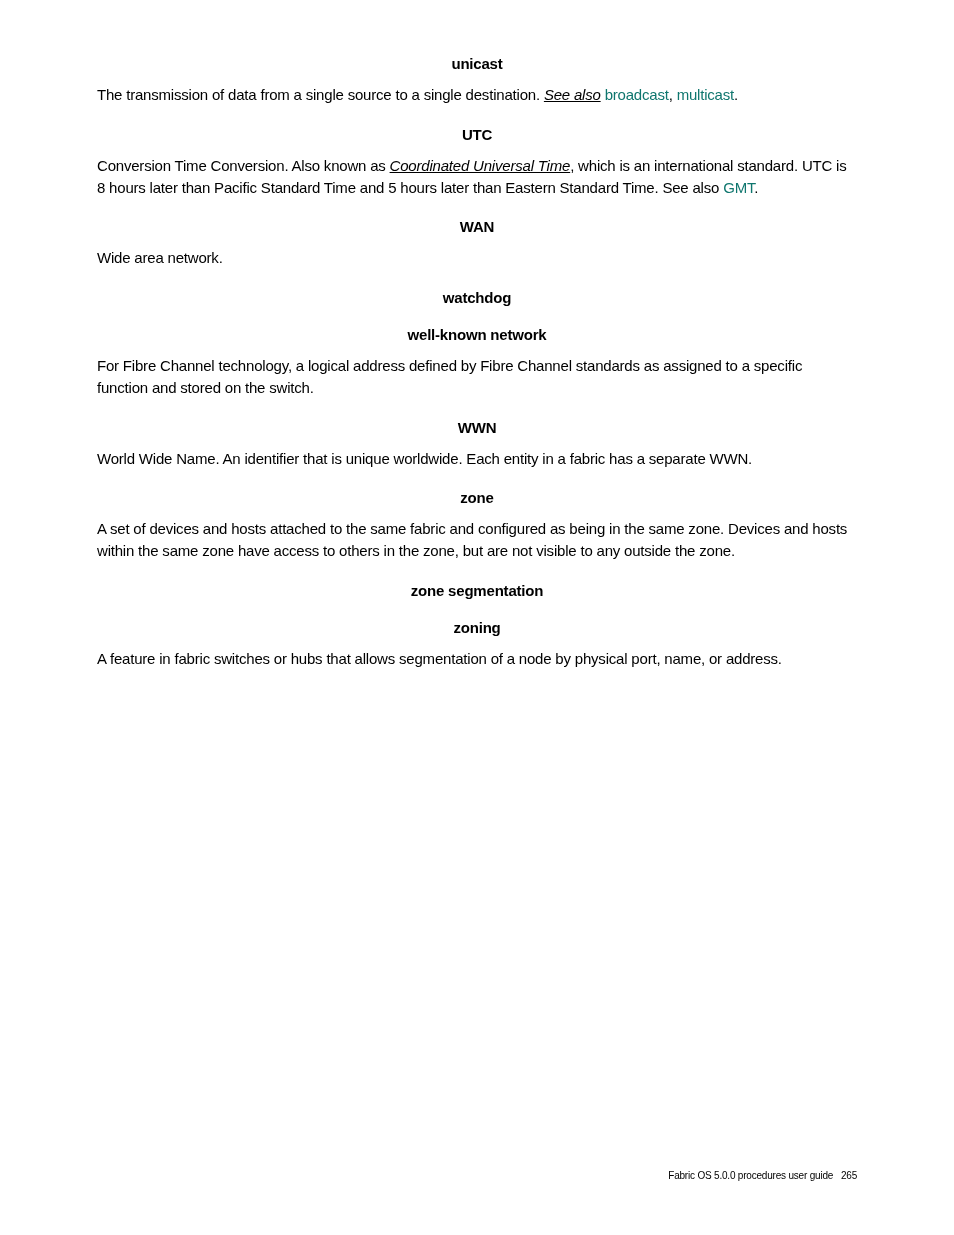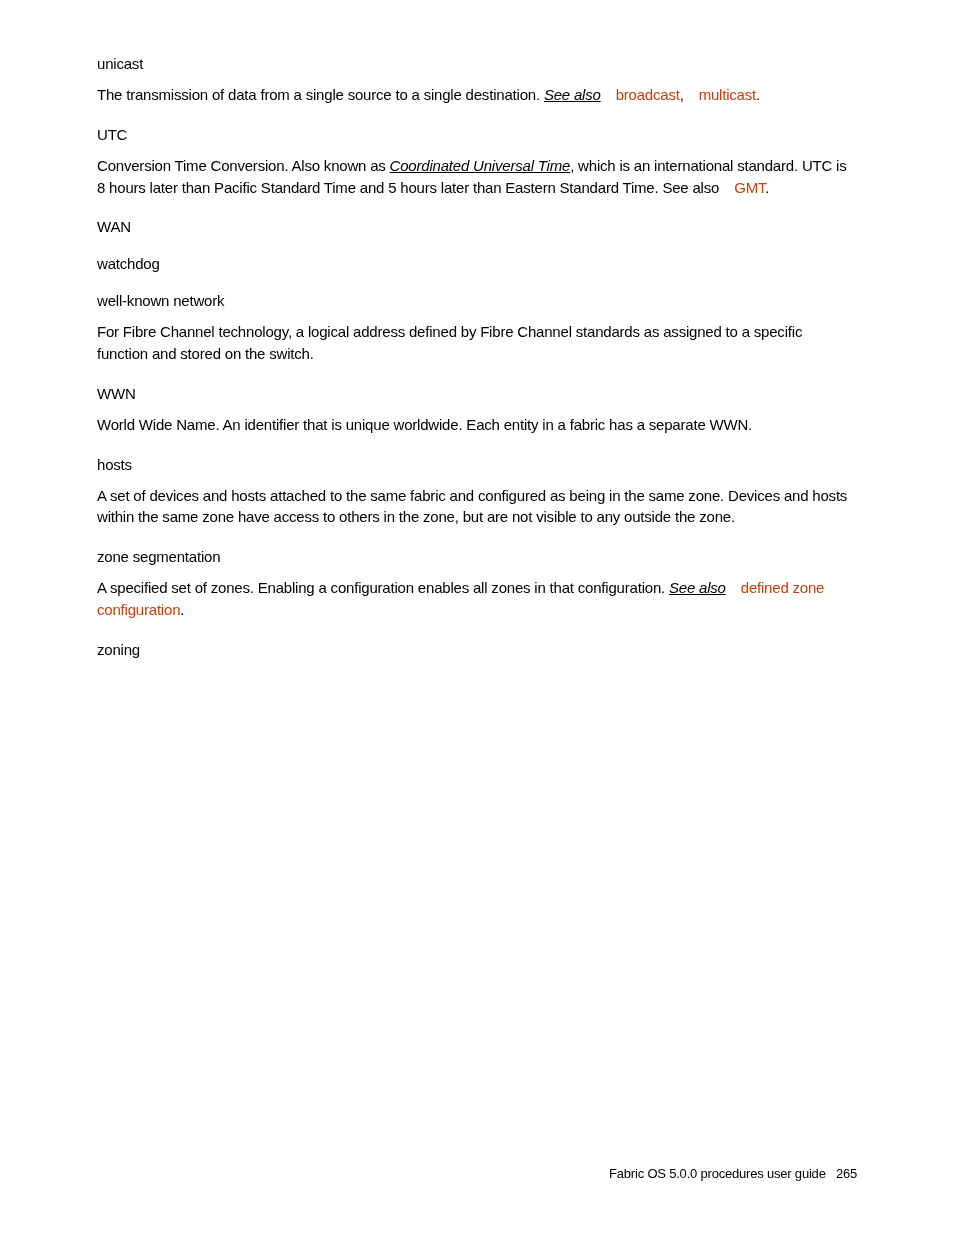--- a/index.html
+++ b/index.html
@@ -12,44 +12,44 @@
       position: relative;
       color: #000;
     }
     .content {
       padding: 55px 97px 0 97px;
     }
     .entry {
       margin-bottom: 20px;
     }
     .term {
-      font-weight: normal;
+      font-weight: bold;
       font-size: 15px;
       margin-bottom: 12px;
       letter-spacing: -0.2px;
+      text-align: center;
     }
     .definition {
       font-size: 15px;
       line-height: 1.45;
       letter-spacing: -0.2px;
     }
     .italic {
       font-style: italic;
       text-decoration: underline;
     }
     .link {
-      color: #c2410c;
+      color: #0f766e;
       text-decoration: none;
-      margin-left: 11px;
     }
     .footer {
       position: absolute;
       bottom: 54px;
       right: 97px;
-      font-size: 13px;
+      font-size: 10px;
       letter-spacing: -0.2px;
     }
   </style>
 </head>
 <body>
 
 <div class="content">
 
   <div class="entry">
     <div class="term">unicast</div>
@@ -60,49 +60,48 @@
 
   <div class="entry">
     <div class="term">UTC</div>
     <div class="definition">
       <span>Conversion Time Conversion. Also known as </span><span class="italic">Coordinated Universal Time</span><span>, which is an international standard. UTC is 8 hours later than Pacific Standard Time and 5 hours later than Eastern Standard Time. See also </span><a class="link">GMT</a><span>.</span>
     </div>
   </div>
 
   <div class="entry">
     <div class="term">WAN</div>
+    <div class="definition">Wide area network.</div>
   </div>
 
   <div class="entry">
     <div class="term">watchdog</div>
   </div>
 
   <div class="entry">
     <div class="term">well-known network</div>
     <div class="definition">For Fibre Channel technology, a logical address defined by Fibre Channel standards as assigned to a specific function and stored on the switch.</div>
   </div>
 
   <div class="entry">
     <div class="term">WWN</div>
     <div class="definition">World Wide Name. An identifier that is unique worldwide. Each entity in a fabric has a separate WWN.</div>
   </div>
 
   <div class="entry">
-    <div class="term">hosts</div>
+    <div class="term">zone</div>
     <div class="definition">A set of devices and hosts attached to the same fabric and configured as being in the same zone. Devices and hosts within the same zone have access to others in the zone, but are not visible to any outside the zone.</div>
   </div>
 
   <div class="entry">
     <div class="term">zone segmentation</div>
-    <div class="definition">
-      <span>A specified set of zones. Enabling a configuration enables all zones in that configuration. </span><span class="italic">See also</span> <a class="link">defined zone configuration</a><span>.</span>
-    </div>
   </div>
 
   <div class="entry">
     <div class="term">zoning</div>
+    <div class="definition">A feature in fabric switches or hubs that allows segmentation of a node by physical port, name, or address.</div>
   </div>
 
 </div>
 
 <div class="footer">
   <span>Fabric OS 5.0.0 procedures user guide</span>&nbsp;&nbsp;&nbsp;<span>265</span>
 </div>
 
 </body></html>

